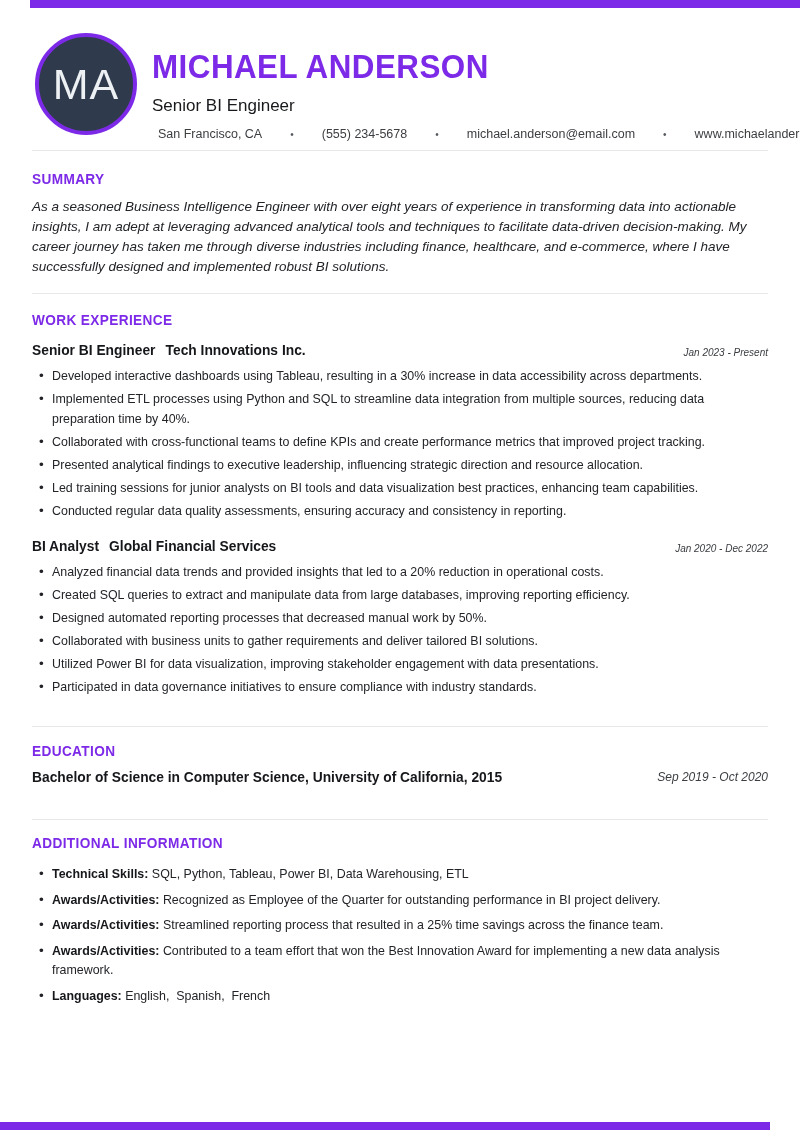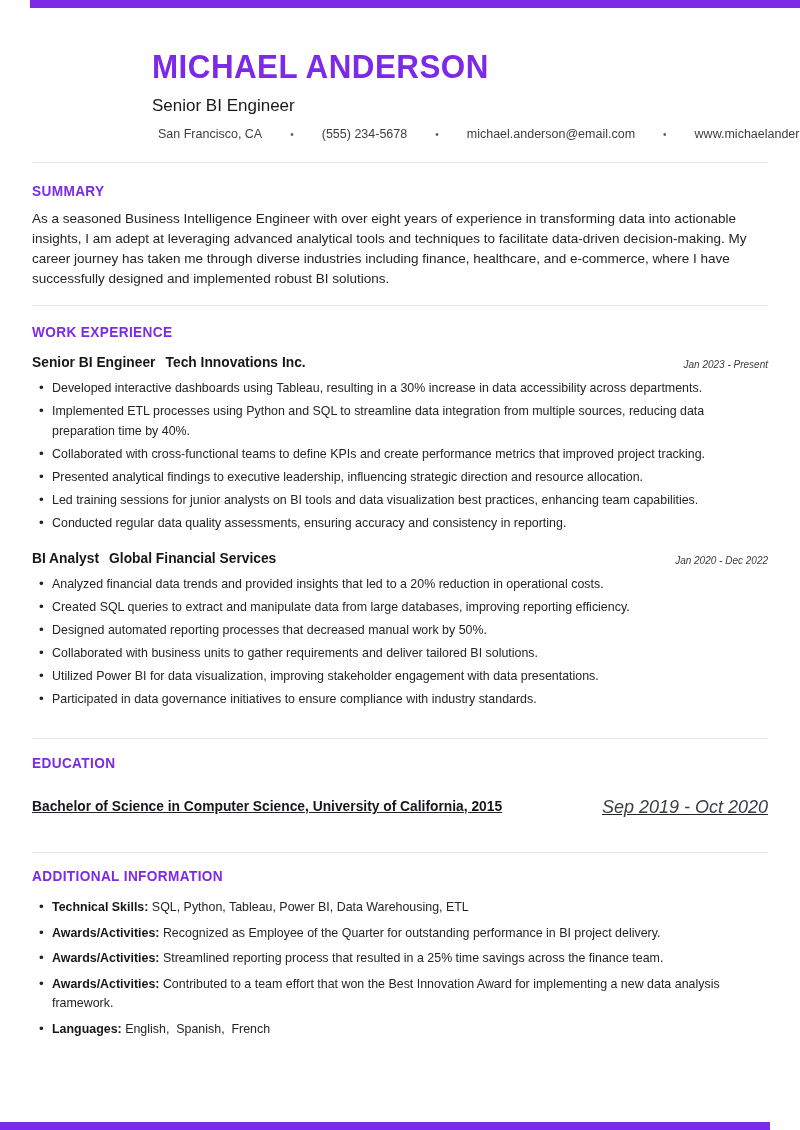--- a/index.html
+++ b/index.html
@@ -44,56 +44,59 @@
   
   .content { margin:0 32px; }
   .section { border-top:1px solid #e8e8ea; }
   .section-heading {
     margin:0; color:#7d2ae8; font-size:14.5px; font-weight:700;
     letter-spacing:0.4px; white-space:nowrap;
     display:inline-block; transform:scaleX(0.94); transform-origin:left center;
   }
   .fit { display:inline-block; width:108.7%; transform:scaleX(0.92); transform-origin:left top; }
 
-  .section-summary { padding:19px 0 16px;margin-top:12px; }
-  .summary-text { margin:9px 0 0; font-size:13.5px; line-height:20px; color:#222428; }
+  .section-summary { padding:19px 0 16px; }
+  .summary-text { margin:9px 0 0; font-size:13.5px; line-height:20px; color:#222428;font-style:italic; }
 
   .section-work { padding:17px 0 26px; }
   .job { margin-top:12px; }
   .job + .job { margin-top:17px; }
   .job-header { display:flex; justify-content:space-between; align-items:flex-end; }
   .job-left { font-weight:700; font-size:15px; color:#15171a; white-space:nowrap;
               display:inline-block; transform:scaleX(0.92); transform-origin:left center; }
   .job-company { margin-left:11px; }
   .job-dates { flex-shrink:0; font-style:italic; font-size:10px; color:#3a3d41; white-space:nowrap; }
 
   ul.bullets { list-style:none; margin:8px 0 0; padding:0; }
   ul.bullets li { position:relative; padding-left:20px; font-size:13.5px;
                   line-height:19.5px; margin-bottom:3.5px; color:#222428; }
   .marker { position:absolute; left:7px; top:0; }
   .li-text { white-space:pre-wrap; }
 
-  .section-education { padding:15px 0 34px;text-decoration:underline; }
-  .edu-row { display:flex; justify-content:space-between; align-items:flex-start; margin-top:25px; }
+  .section-education { padding:15px 0 34px; }
+  .edu-row { display:flex; justify-content:space-between; align-items:center; margin-top:8px; }
   .edu-degree { font-weight:700; font-size:15px; color:#15171a; white-space:nowrap;
                 display:inline-block; transform:scaleX(0.92); transform-origin:left center; }
-  .edu-dates { flex-shrink:0; font-style:italic; font-size:18px; color:#3a3d41; }
+  .edu-dates { flex-shrink:0; font-style:italic; font-size:12px; color:#3a3d41; }
 
   .section-additional { padding:14px 0 0; }
   ul.info-list { list-style:none; margin:12px 0 0; padding:0; }
   ul.info-list li { position:relative; padding-left:20px; font-size:13.5px;
                     line-height:19.5px; margin-bottom:6px; color:#222428; }
   .item-label { font-weight:700; color:#15171a; }
 </style>
 </head>
 <body>
 
 <div class="accent-bar top"></div>
 
 <div class="header">
+  <div class="avatar">
+    <span class="avatar-initials">MA</span>
+  </div>
   <div class="header-text">
     <div><span class="person-name">MICHAEL ANDERSON</span></div>
     <div class="person-title">Senior BI Engineer</div>
     <div class="contact-row">
       <span>San Francisco, CA</span>
       <span class="contact-sep">•</span>
       <span>(555) 234-5678</span>
       <span class="contact-sep">•</span>
       <span>michael.anderson@email.com</span>
       <span class="contact-sep">•</span>

